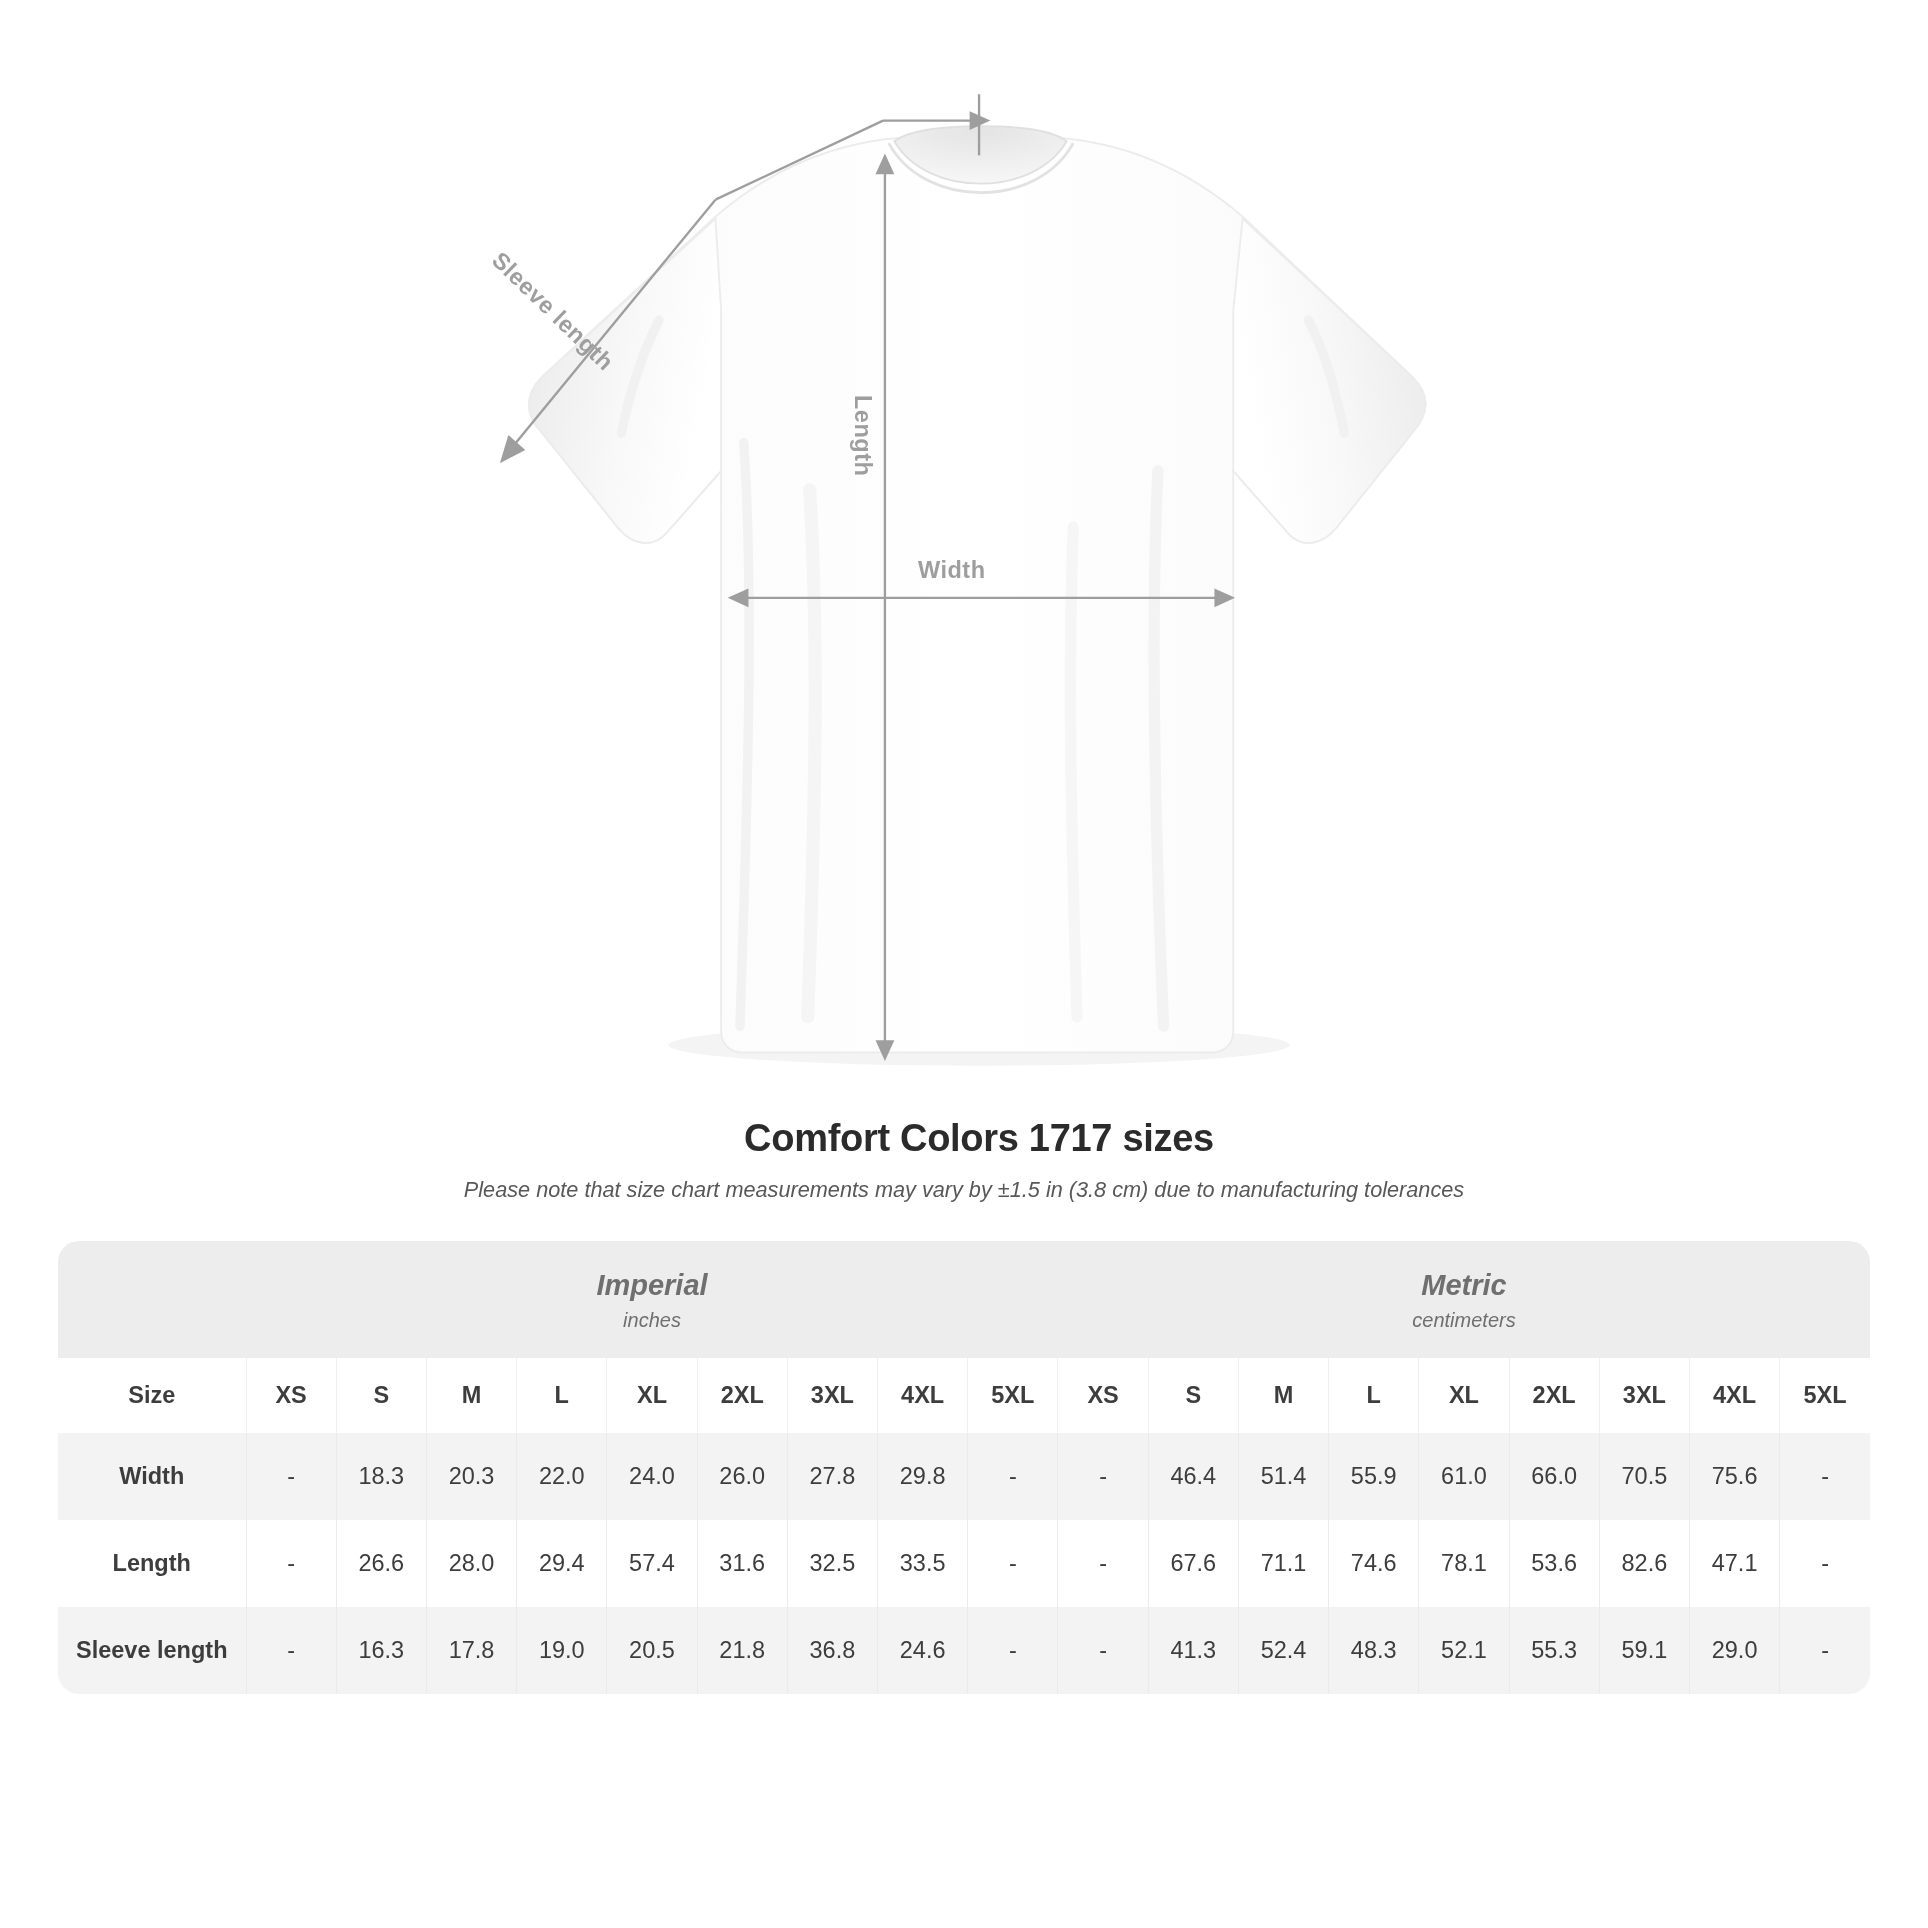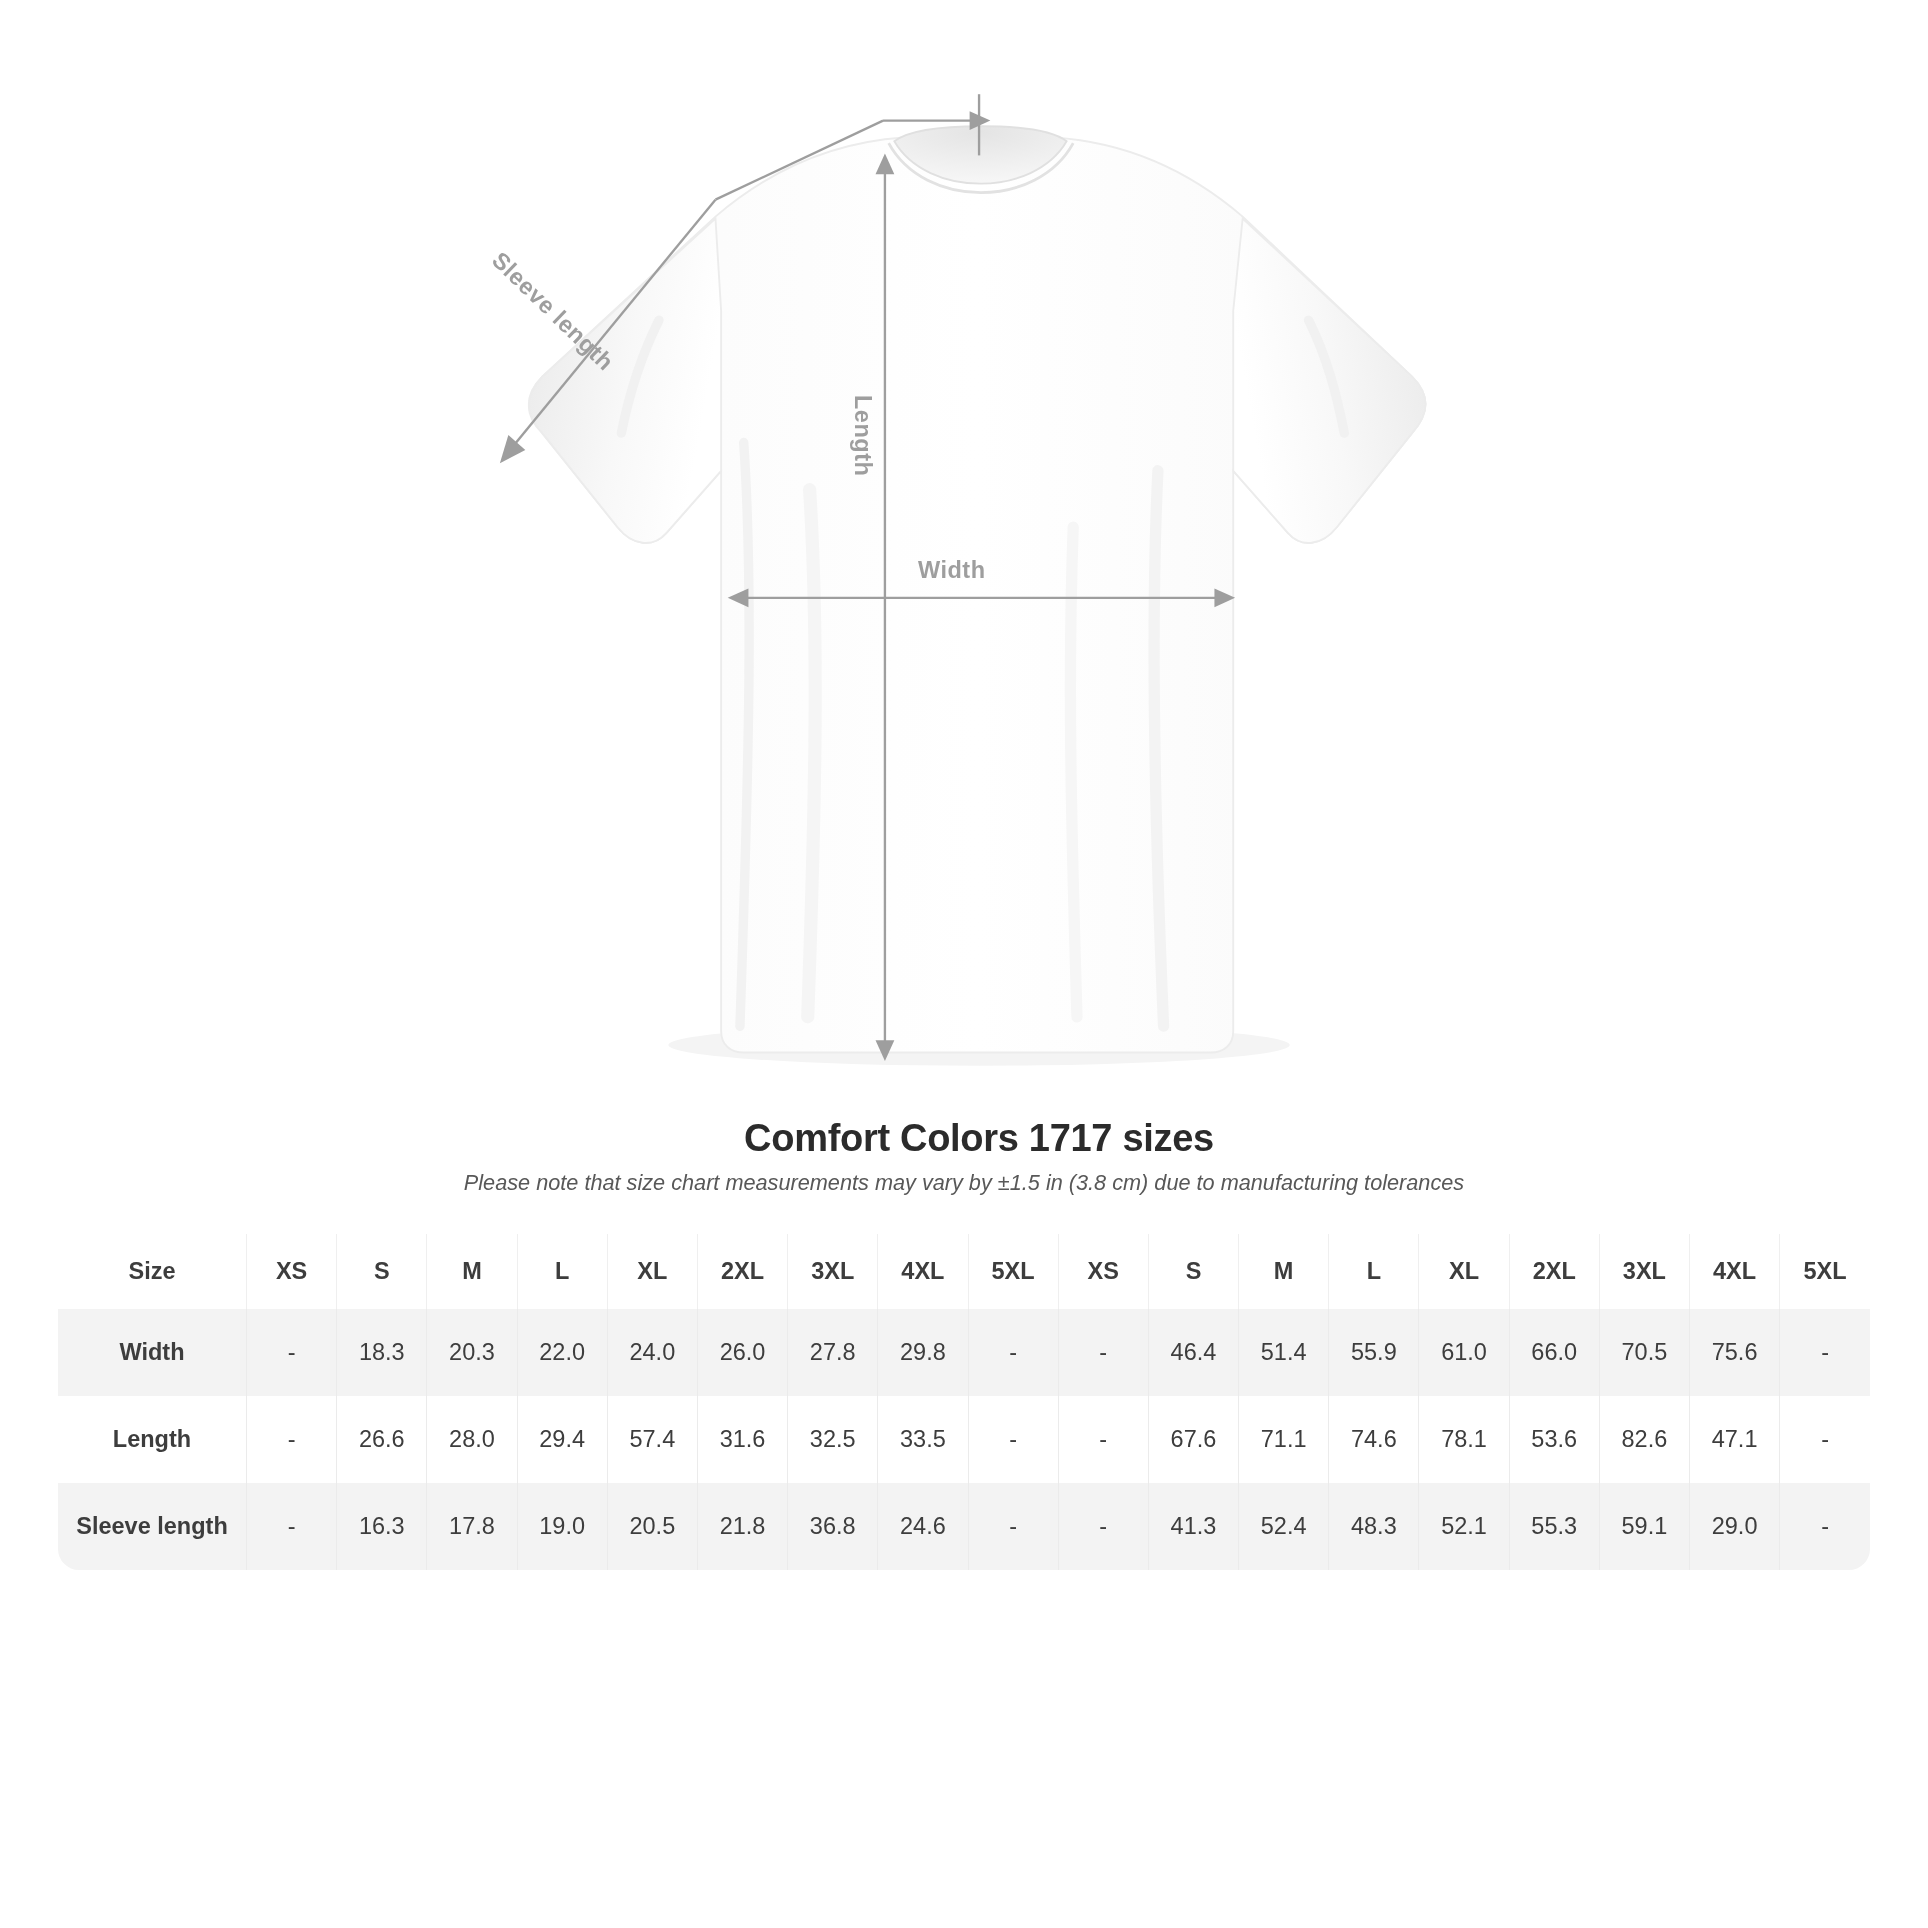--- a/index.html
+++ b/index.html
@@ -67,21 +67,21 @@
     font-weight: bold;
     color: #2b2b2b;
     margin: 0;
     letter-spacing: -0.3px;
     padding-left: 30px;
   }
   .chart-note {
     font-size: 21.7px;
     font-style: italic;
     color: #585858;
-    margin-top: 10px;
+    margin-top: 17px;
   }
 
   
   .table-wrap {
     margin: 38px 58px 0 58px;
     border-radius: 21px;
     overflow: hidden;
   }
   table.size-table {
     width: 100%;
@@ -230,20 +230,31 @@
   </div>
 
   <div class="heading-block">
     <div class="chart-title">Comfort Colors 1717 sizes</div>
     <div class="chart-note">Please note that size chart measurements may vary by ±1.5 in (3.8 cm) due to manufacturing tolerances</div>
   </div>
 
   <div class="table-wrap">
     <table class="size-table">
       <tbody>
+        <tr class="unit-row">
+          <td class="col-label"></td>
+          <td colspan="9">
+            <div class="unit-main">Imperial</div>
+            <div class="unit-sub">inches</div>
+          </td>
+          <td colspan="9">
+            <div class="unit-main">Metric</div>
+            <div class="unit-sub">centimeters</div>
+          </td>
+        </tr>
 
         <tr class="head-row">
           <td class="col-label">Size</td>
           <td>XS</td>
           <td>S</td>
           <td>M</td>
           <td>L</td>
           <td>XL</td>
           <td>2XL</td>
           <td>3XL</td>

